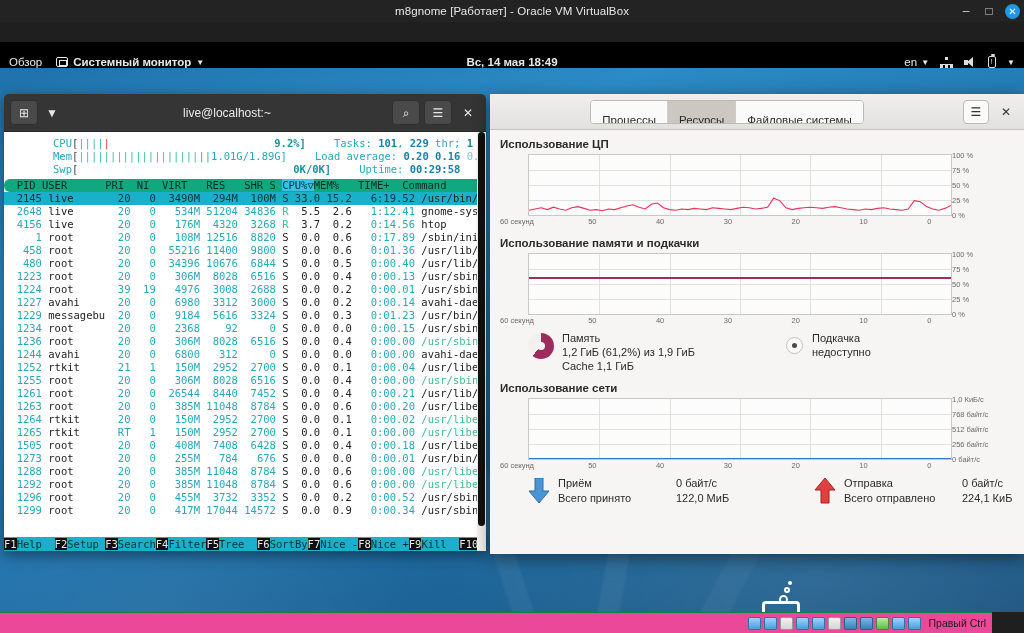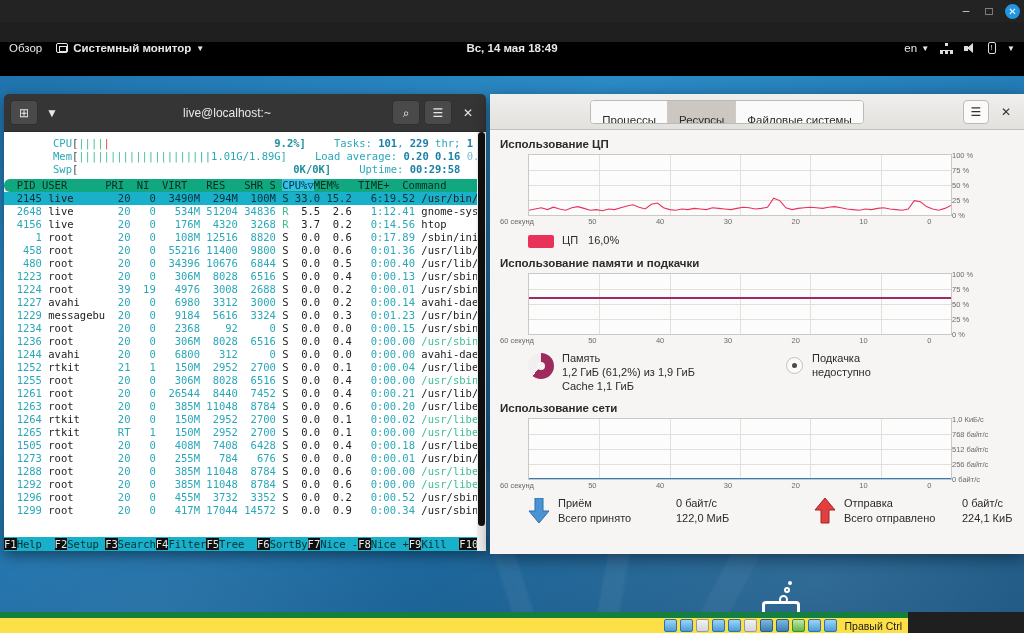--- a/index.html
+++ b/index.html
@@ -54,23 +54,23 @@
   .guest-diag {
     position: absolute; left: 0; bottom: 0; width: 1024px; height: 260px;
     background:
       linear-gradient(72deg, transparent 46%, rgba(255,255,255,.05) 46.4%, rgba(255,255,255,.05) 48%, transparent 48.3%),
       linear-gradient(100deg, transparent 60%, rgba(255,255,255,.05) 60.3%, rgba(255,255,255,.05) 62%, transparent 62.4%),
       linear-gradient(118deg, transparent 72%, rgba(255,255,255,.04) 72.3%, rgba(255,255,255,.04) 74.5%, transparent 74.9%);
   }
 
   
   .gnome-panel {
-    position: absolute; left: 0; top: 0; width: 1024px; height: 34px;
+    position: absolute; left: 0; top: 0; width: 1024px; height: 26px;
     background: #000; color: #e8e8e8; font-size: 11.5px;
-    display: flex; align-items: flex-start;
+    display: flex; align-items: flex-end;
   }
   .gp-left { display: flex; align-items: center; gap: 14px; padding-left: 9px; }
   .gp-overview { font-weight: 400; }
   .gp-app { display: flex; align-items: center; gap: 5px; font-weight: 700; }
   .gp-app-icon {
     width: 12px; height: 10px; border: 1.4px solid #e8e8e8; border-radius: 2px;
     position: relative; display: inline-block;
   }
   .gp-app-icon::after {
     content:""; position:absolute; left:2px; top:2px; width:6px; height:4px;
@@ -264,41 +264,42 @@
   .mg-b1 { position:absolute; left:19px; top:14px; width:9px; height:9px; border:2.4px solid #fff; border-radius:50%; }
   .mg-b2 { position:absolute; left:24px; top:6px; width:6px; height:6px; border:2px solid #fff; border-radius:50%; }
   .mg-b3 { position:absolute; left:28px; top:0px; width:4px; height:4px; background:#fff; border-radius:50%; }
   .mg-text {
     color: #fff; font-size: 44px; font-weight: 300; letter-spacing: -1px;
     font-family: "DejaVu Sans", sans-serif;
   }
 
   
   .vbox-status {
-    position: absolute; left: 0; bottom: 0; width: 908px; height: 21px;
-    background: #fde047; border-top: 6px solid #15803d;
+    position: absolute; left: 0; bottom: 0; width: 992px; height: 21px;
+    background: #ec4899; border-top: 1px solid #15803d;
     display: flex; align-items: center; justify-content: flex-end;
     padding-right: 6px; gap: 3px; font-size: 10.5px; color: #1b1b1b;
   }
   .sb-ico {
     width: 13px; height: 13px; border-radius: 2px;
     background: linear-gradient(#9fd3f5,#4a9fd8); border: 1px solid #2d72a8;
     display: inline-block;
   }
   .sb-ico.plain { background: linear-gradient(#f2f2f2,#d5d5d5); border-color: #9a9a9a; }
   .sb-ico.green { background: linear-gradient(#bfe9a8,#5fb84a); border-color: #3f8a32; }
   .sb-ico.dark { background: linear-gradient(#7fb8e0,#3c7fb5); border-color: #26628f; }
   .sb-label { margin-left: 5px; }
 </style>
 </head>
 <body>
 
 <div id="root">
 
   <div class="vbox-titlebar">
+    <span class="vbox-title">m8gnome [Работает] - Oracle VM VirtualBox</span>
     <div class="vbox-winbtns">
       <span class="wb">–</span>
       <span class="wb">□</span>
       <span class="vbox-close">✕</span>
     </div>
   </div>
 
 
   <div class="guest">
     <div class="guest-wave"></div>
@@ -413,25 +414,20 @@
           <div class="xlabels">
             <div style="left:0">60 секунд</div>
             <div style="left:19.5%">50</div>
             <div style="left:34.5%">40</div>
             <div style="left:49.5%">30</div>
             <div style="left:64.5%">20</div>
             <div style="left:79.5%">10</div>
             <div style="left:94.5%">0</div>
           </div>
         </div>
-        <div class="legend-row">
-          <div class="swatch" style="background:#e8325a"></div>
-          <span>ЦП</span>
-          <span style="margin-left:10px">16,0%</span>
-        </div>
 
         <div class="sm-sect-title" style="margin-top:9px">Использование памяти и подкачки</div>
         <div class="graph-wrap">
           <div class="graph-box">
             <div class="gridh" style="top:25%"></div>
               <div class="gridh" style="top:50%"></div>
               <div class="gridh" style="top:75%"></div>
             <div class="gridv" style="left:16.6%"></div>
               <div class="gridv" style="left:33.3%"></div>
               <div class="gridv" style="left:50%"></div>

